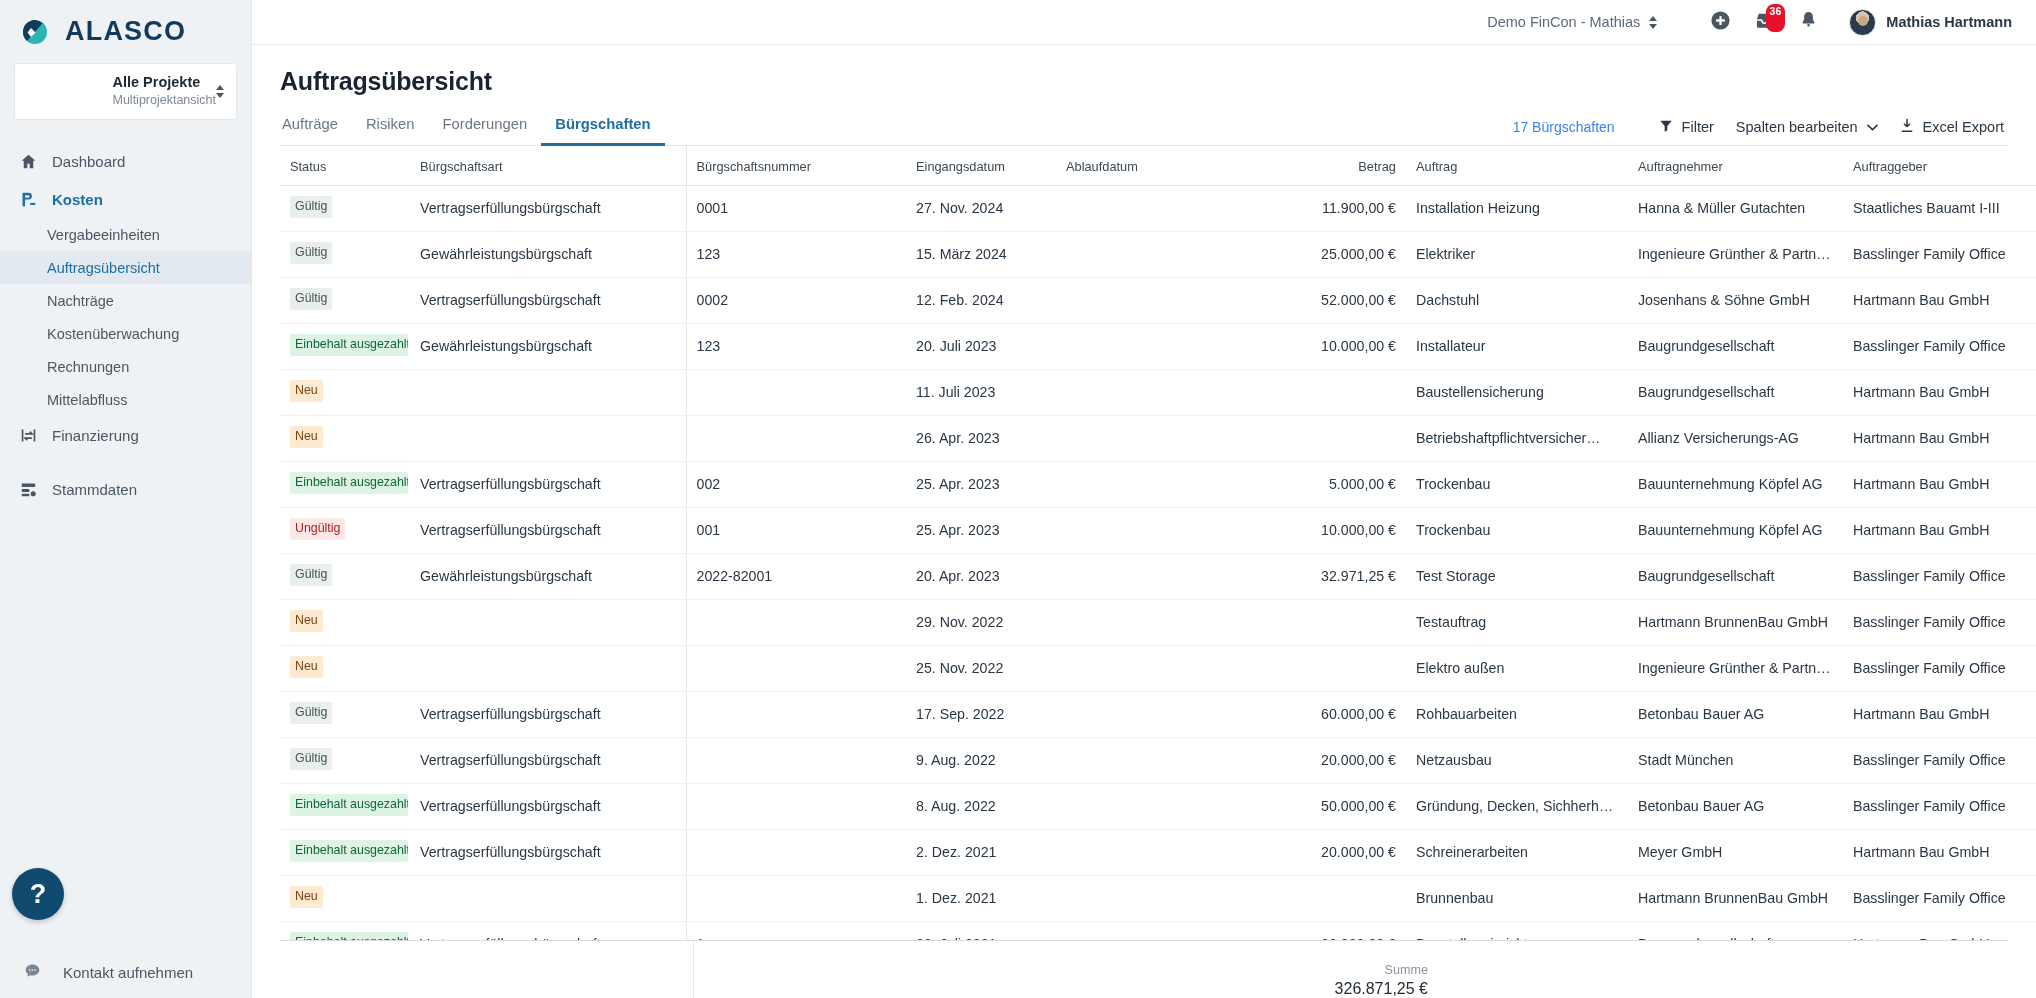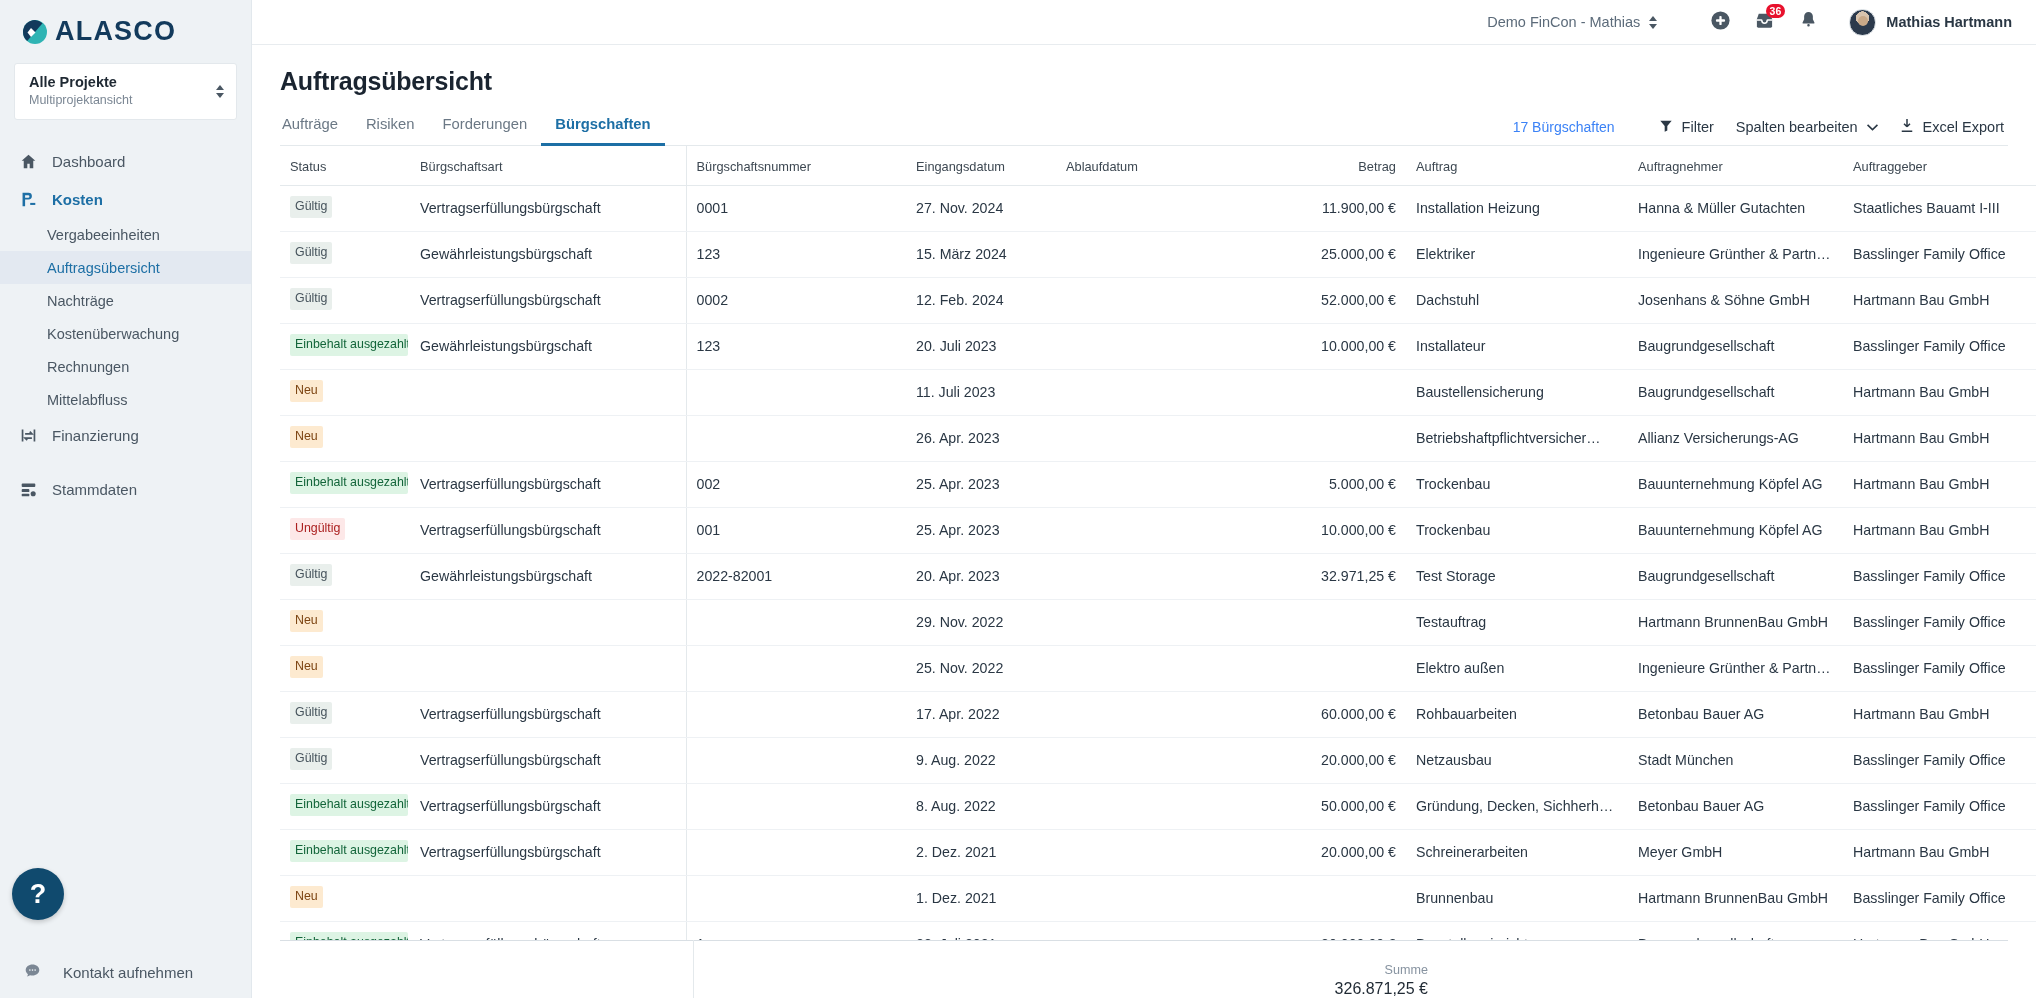--- a/index.html
+++ b/index.html
@@ -14,33 +14,32 @@
   #app { display: flex; width: 2036px; height: 998px; }
 
   
   #sidebar {
     width: 252px; min-width: 252px; height: 998px;
     background: #eef2f5;
     border-right: 1px solid #e2e8ed;
     position: relative;
     display: flex; flex-direction: column;
   }
-  .logo-wrap { padding: 18px 0 10px 22px; display: flex; align-items: center; gap: 7px; }
+  .logo-wrap { padding: 18px 0 10px 22px; display: flex; align-items: center; gap: 17px; }
   .logo-mark { width: 26px; height: 26px; position: relative; flex: 0 0 26px; }
   .logo-text {
     font-size: 27px; font-weight: 700; letter-spacing: 1.2px;
     color: #123a5c; line-height: 1; font-family: "Liberation Sans", sans-serif;
   }
   .project-select {
     margin: 8px 14px 0 14px;
     background: #fff; border: 1px solid #e3e8ec; border-radius: 3px;
     padding: 9px 12px 10px 14px;
-    display: flex; align-items: center; justify-content: space-between;
+    display: flex; align-items: center; justify-content: flex-end;
     cursor: pointer;
-    gap: 12px;
   }
   .ps-main { font-size: 14.5px; font-weight: 700; color: #1f2933; line-height: 1.25; }
   .ps-sub { font-size: 12.5px; color: #7b8794; line-height: 1.35; margin-top: 1px; }
   .updown { display: flex; flex-direction: column; gap: 3px; color: #5c6b7a; }
   .updown i { display: block; width: 0; height: 0; border-left: 4.5px solid transparent; border-right: 4.5px solid transparent; }
   .updown i.u { border-bottom: 5px solid #4a5763; }
   .updown i.d { border-top: 5px solid #4a5763; }
 
   .nav { margin-top: 22px; flex: 1 1 auto; }
   .nav-item {
@@ -79,21 +78,21 @@
     height: 45px; min-height: 45px;
     border-bottom: 1px solid #e8ecef;
     display: flex; align-items: center; justify-content: flex-end;
     padding-right: 24px; gap: 0;
   }
   .tenant { display: flex; align-items: center; gap: 9px; font-size: 14.5px; color: #5c6b7a; cursor: pointer; margin-right: 34px; }
   .tb-ico { width: 30px; height: 30px; display: flex; align-items: center; justify-content: center; cursor: pointer; margin-left: 14px; position: relative; }
   .badge-36 {
     position: absolute; top: -3px; right: -6px;
     background: #e8112d; color: #fff; font-size: 10.5px; font-weight: 700;
-    border-radius: 8px; padding: 0 4px; min-width: 17px; height: 14px;
+    border-radius: 8px; padding: 0 4px; min-width: 17px; height: 28px;
     line-height: 14px; text-align: center;
   }
   .avatar {
     width: 27px; height: 27px; border-radius: 50%; margin-left: 26px;
     background: radial-gradient(circle at 50% 32%, #d8c3ad 0 31%, #2c3a4c 32% 100%);
     border: 1px solid #d5dbe0; overflow: hidden; position: relative;
   }
   .avatar::after {
     content: ""; position: absolute; left: 50%; top: 27%;
     transform: translateX(-50%); width: 10px; height: 10px;
@@ -511,21 +510,21 @@
               <td></td>
               <td class="num"></td>
               <td>Elektro außen</td>
               <td>Ingenieure Grünther &amp; Partn…</td>
               <td>Basslinger Family Office</td>
             </tr>
             <tr>
               <td class="status-cell"><span class="badge gueltig">Gültig</span></td>
               <td>Vertragserfüllungsbürgschaft</td>
               <td class="divider-l"></td>
-              <td>17. Apr. 2022</td>
+              <td>17. Sep. 2022</td>
               <td></td>
               <td class="num">60.000,00 €</td>
               <td>Rohbauarbeiten</td>
               <td>Betonbau Bauer AG</td>
               <td>Hartmann Bau GmbH</td>
             </tr>
             <tr>
               <td class="status-cell"><span class="badge gueltig">Gültig</span></td>
               <td>Vertragserfüllungsbürgschaft</td>
               <td class="divider-l"></td>

